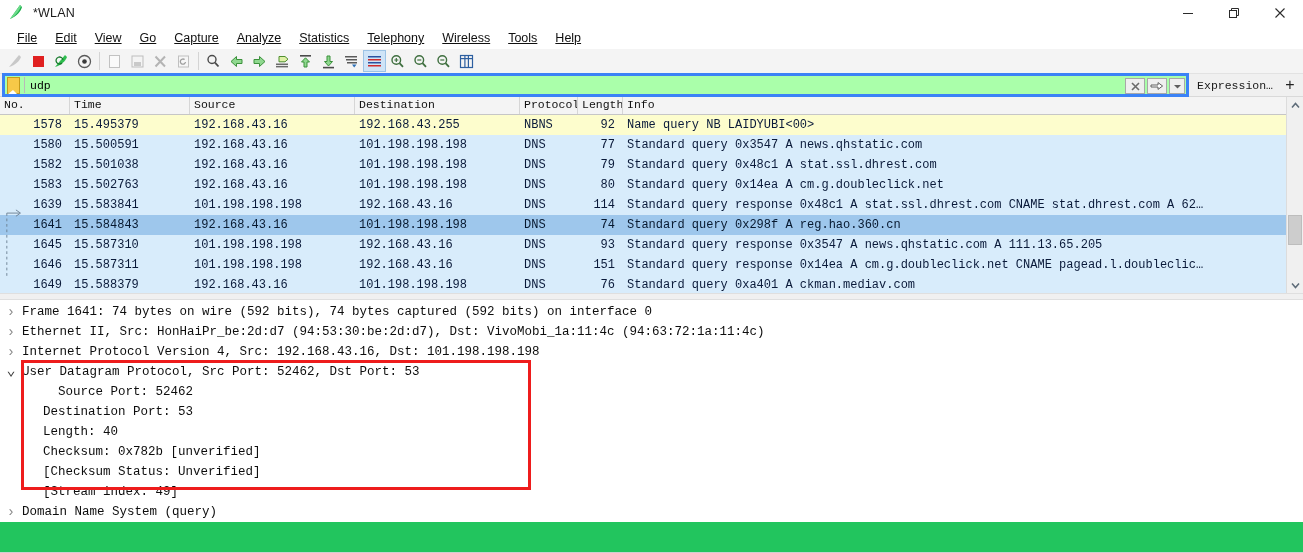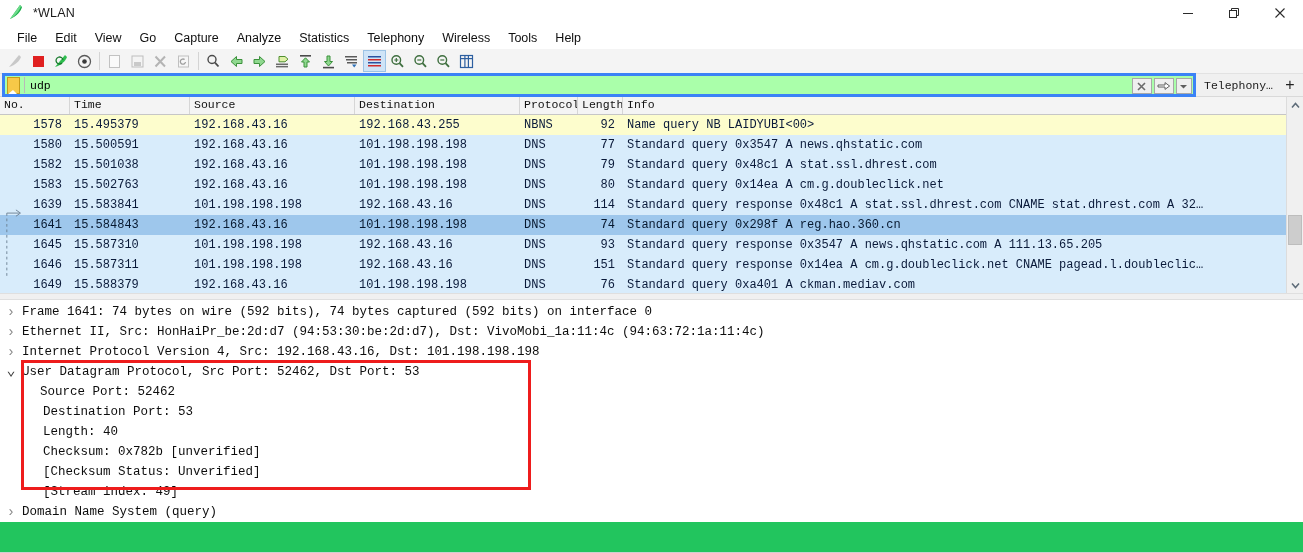--- a/index.html
+++ b/index.html
@@ -17,21 +17,21 @@
             border-bottom:1px solid #ffffff;position:relative;}
   .app-icon{width:18px;height:18px;margin-left:8px;margin-right:7px;position:relative;}
   .app-icon svg{display:block;}
   .title-text{font-size:12.5px;color:#1a1a1a;letter-spacing:.2px;}
   .winbtns{position:absolute;right:0;top:0;height:26px;display:flex;}
   .winbtn{width:46px;height:26px;display:flex;align-items:center;justify-content:center;}
   .winbtn svg{display:block;}
 
   
   .menubar{height:22px;background:#ffffff;display:flex;align-items:center;padding-left:8px;}
-  .menuitem{padding:2px 9px;font-size:12.5px;color:#101010;line-height:16px;}
+  .menuitem{padding:2px 9px;font-size:12.5px;color:#101010;line-height:16px;text-decoration:underline;}
 
   
   .toolbar{height:24px;background:#f4f4f4;display:flex;align-items:center;
            padding-left:4px;border-bottom:1px solid #e2e2e2;}
   .tbtn{width:23px;height:22px;display:flex;align-items:center;justify-content:center;}
   .tbtn.active{background:#cfe4f7;border:1px solid #9cc3e5;box-sizing:border-box;}
   .tsep{width:1px;height:18px;background:#d4d4d4;margin:0 3px;}
 
   
   .filterbar{height:22px;background:#f0f0f0;display:flex;align-items:center;
@@ -282,21 +282,21 @@
             <path d="M1 4 H8 V1.6 L12.6 5 L8 8.4 V6 H1 Z" fill="#ffffff" stroke="#5e5e5e" stroke-width="1"></path>
           </svg>
         </div>
         <div class="fbtn drop">
           <svg width="9" height="7" viewBox="0 0 9 7">
               <path d="M1 2 L4.5 5.5 L8 2 Z" fill="#5e5e5e"></path>
             </svg>
         </div>
       </div>
     </div>
-    <div class="expression">Telephony…</div>
+    <div class="expression">Expression…</div>
     <div class="plusbtn">+</div>
   </div>
 
   <div class="packetlist">
     <div class="listclip">
       <div class="plist-head">
         <div class="ph" style="width: 70px;">No.</div>
         <div class="ph" style="width: 120px;">Time</div>
         <div class="ph" style="width: 165px;">Source</div>
         <div class="ph" style="width: 165px;">Destination</div>
@@ -341,21 +341,21 @@
             <div class="pc len" style="width: 45px;">80</div>
             <div class="pc" style="width: 650px; flex: 1 1 0%;">Standard query 0x14ea A cm.g.doubleclick.net</div>
           </div>
           <div class="prow" style="background: rgb(216, 236, 251);">
             <div class="pc num" style="width: 70px;">1639</div>
             <div class="pc" style="width: 120px;">15.583841</div>
             <div class="pc" style="width: 165px;">101.198.198.198</div>
             <div class="pc" style="width: 165px;">192.168.43.16</div>
             <div class="pc" style="width: 58px;">DNS</div>
             <div class="pc len" style="width: 45px;">114</div>
-            <div class="pc" style="width: 650px; flex: 1 1 0%;">Standard query response 0x48c1 A stat.ssl.dhrest.com CNAME stat.dhrest.com A 32…</div>
+            <div class="pc" style="width: 650px; flex: 1 1 0%;">Standard query response 0x48c1 A stat.ssl.dhrest.com CNAME stat.dhrest.com A 62…</div>
           </div>
           <div class="prow sel" style="background: rgb(158, 199, 236);">
             <div class="pc num" style="width: 70px;">1641</div>
             <div class="pc" style="width: 120px;">15.584843</div>
             <div class="pc" style="width: 165px;">192.168.43.16</div>
             <div class="pc" style="width: 165px;">101.198.198.198</div>
             <div class="pc" style="width: 58px;">DNS</div>
             <div class="pc len" style="width: 45px;">74</div>
             <div class="pc" style="width: 650px; flex: 1 1 0%;">Standard query 0x298f A reg.hao.360.cn</div>
           </div>
@@ -425,21 +425,21 @@
         <div class="drow">
           <span class="dchev" style="font-size: 14px;">›</span>
           <span style="padding-left: 0px;">Internet Protocol Version 4, Src: 192.168.43.16, Dst: 101.198.198.198</span>
         </div>
         <div class="drow">
           <span class="dchev open" style="font-size: 15px; line-height: 8px;">⌄</span>
           <span style="padding-left: 0px;">User Datagram Protocol, Src Port: 52462, Dst Port: 53</span>
         </div>
         <div class="drow">
           <span class="dchev"></span>
-          <span style="padding-left: 18px;">Source Port: 52462</span>
+          <span style="padding-left: 36px;">Source Port: 52462</span>
         </div>
         <div class="drow">
           <span class="dchev"></span>
           <span style="padding-left: 21px;">Destination Port: 53</span>
         </div>
         <div class="drow">
           <span class="dchev"></span>
           <span style="padding-left: 21px;">Length: 40</span>
         </div>
         <div class="drow">

